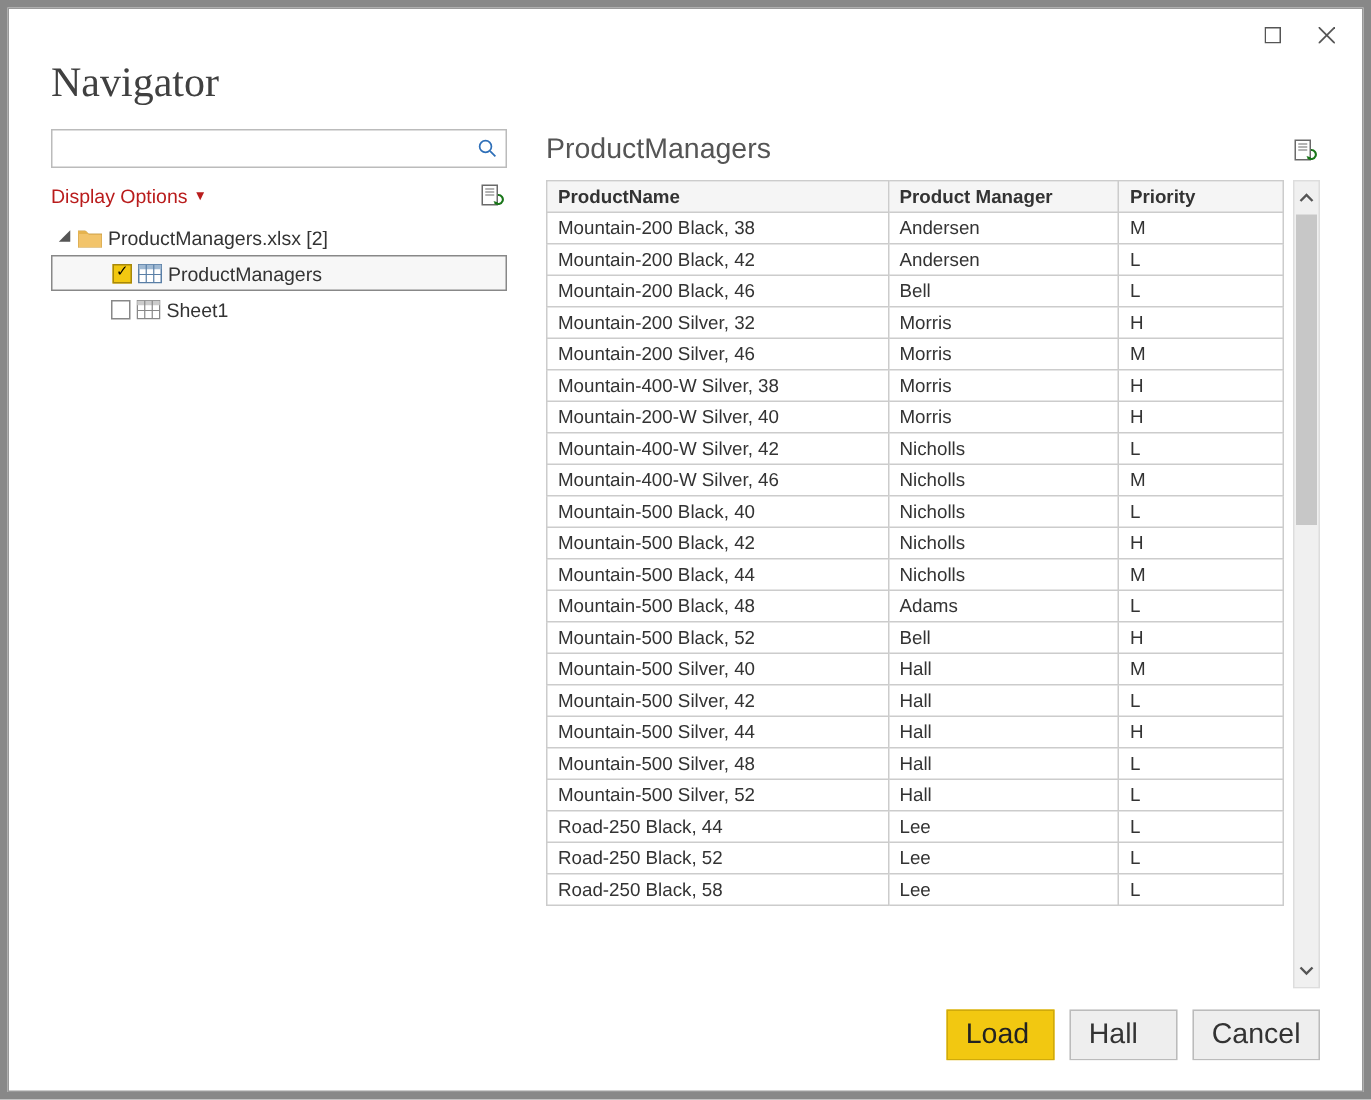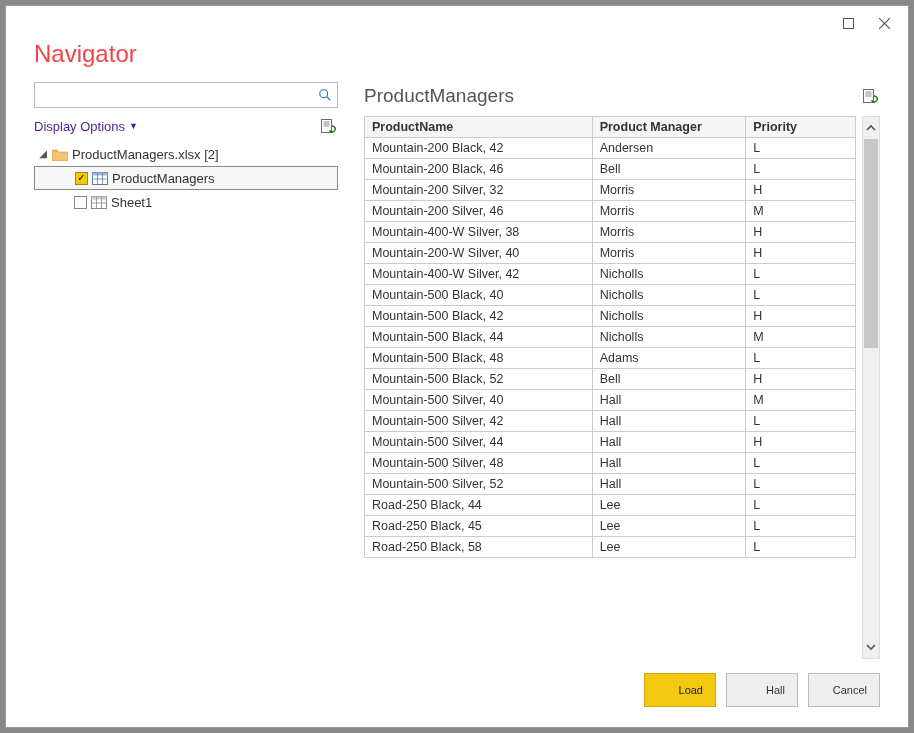--- a/index.html
+++ b/index.html
@@ -40,24 +40,25 @@
     font-size: 13px;
   }
   .content {
     display: flex;
     flex-direction: column;
     flex: 1;
     padding: 0 28px 20px 28px;
     overflow: hidden;
   }
   .title {
-    font-size: 24px;
+    font-size: 28px;
     font-weight: 300;
-    color: #ef4444;
+    color: #404040;
     margin: 0 0 14px 0;
+    font-family: Liberation Serif, serif;
   }
   .body {
     display: flex;
     flex: 1;
     overflow: hidden;
     gap: 26px;
   }
   
   .left {
     width: 304px;
@@ -91,21 +92,21 @@
     display: flex;
     align-items: center;
     justify-content: space-between;
     height: 24px;
     margin-bottom: 4px;
   }
   .display-options {
     display: flex;
     align-items: center;
     gap: 4px;
-    color: #4c1d95;
+    color: #b91c1c;
     font-size: 13px;
   }
   .refresh-btn {
     width: 20px;
     height: 20px;
     display: flex;
     align-items: center;
     justify-content: center;
   }
   .tree {
@@ -242,22 +243,22 @@
     gap: 10px;
     padding-top: 14px;
   }
   .btn {
     min-width: 72px;
     height: 25px;
     border: 1px solid #bbb;
     background: #eee;
     display: flex;
     align-items: center;
-    justify-content: flex-end;
-    font-size: 11px;
+    justify-content: flex-start;
+    font-size: 19px;
     color: #333;
     padding: 16px 12px;
   }
   .btn.primary {
     background: #f2c811;
     border-color: #d0aa0b;
     color: #222;
   }
 </style>
 </head>
@@ -374,20 +375,25 @@
               </colgroup>
               <thead>
                 <tr>
                   <th>ProductName</th>
                   <th>Product Manager</th>
                   <th>Priority</th>
                 </tr>
               </thead>
               <tbody id="preview-rows">
                   <tr>
+                    <td>Mountain-200 Black, 38</td>
+                    <td>Andersen</td>
+                    <td>M</td>
+                  </tr>
+                  <tr>
                     <td>Mountain-200 Black, 42</td>
                     <td>Andersen</td>
                     <td>L</td>
                   </tr>
                   <tr>
                     <td>Mountain-200 Black, 46</td>
                     <td>Bell</td>
                     <td>L</td>
                   </tr>
                   <tr>
@@ -409,20 +415,25 @@
                     <td>Mountain-200-W Silver, 40</td>
                     <td>Morris</td>
                     <td>H</td>
                   </tr>
                   <tr>
                     <td>Mountain-400-W Silver, 42</td>
                     <td>Nicholls</td>
                     <td>L</td>
                   </tr>
                   <tr>
+                    <td>Mountain-400-W Silver, 46</td>
+                    <td>Nicholls</td>
+                    <td>M</td>
+                  </tr>
+                  <tr>
                     <td>Mountain-500 Black, 40</td>
                     <td>Nicholls</td>
                     <td>L</td>
                   </tr>
                   <tr>
                     <td>Mountain-500 Black, 42</td>
                     <td>Nicholls</td>
                     <td>H</td>
                   </tr>
                   <tr>
@@ -464,21 +475,21 @@
                     <td>Mountain-500 Silver, 52</td>
                     <td>Hall</td>
                     <td>L</td>
                   </tr>
                   <tr>
                     <td>Road-250 Black, 44</td>
                     <td>Lee</td>
                     <td>L</td>
                   </tr>
                   <tr>
-                    <td>Road-250 Black, 45</td>
+                    <td>Road-250 Black, 52</td>
                     <td>Lee</td>
                     <td>L</td>
                   </tr>
                   <tr>
                     <td>Road-250 Black, 58</td>
                     <td>Lee</td>
                     <td>L</td>
                   </tr>
                 </tbody>
             </table>

